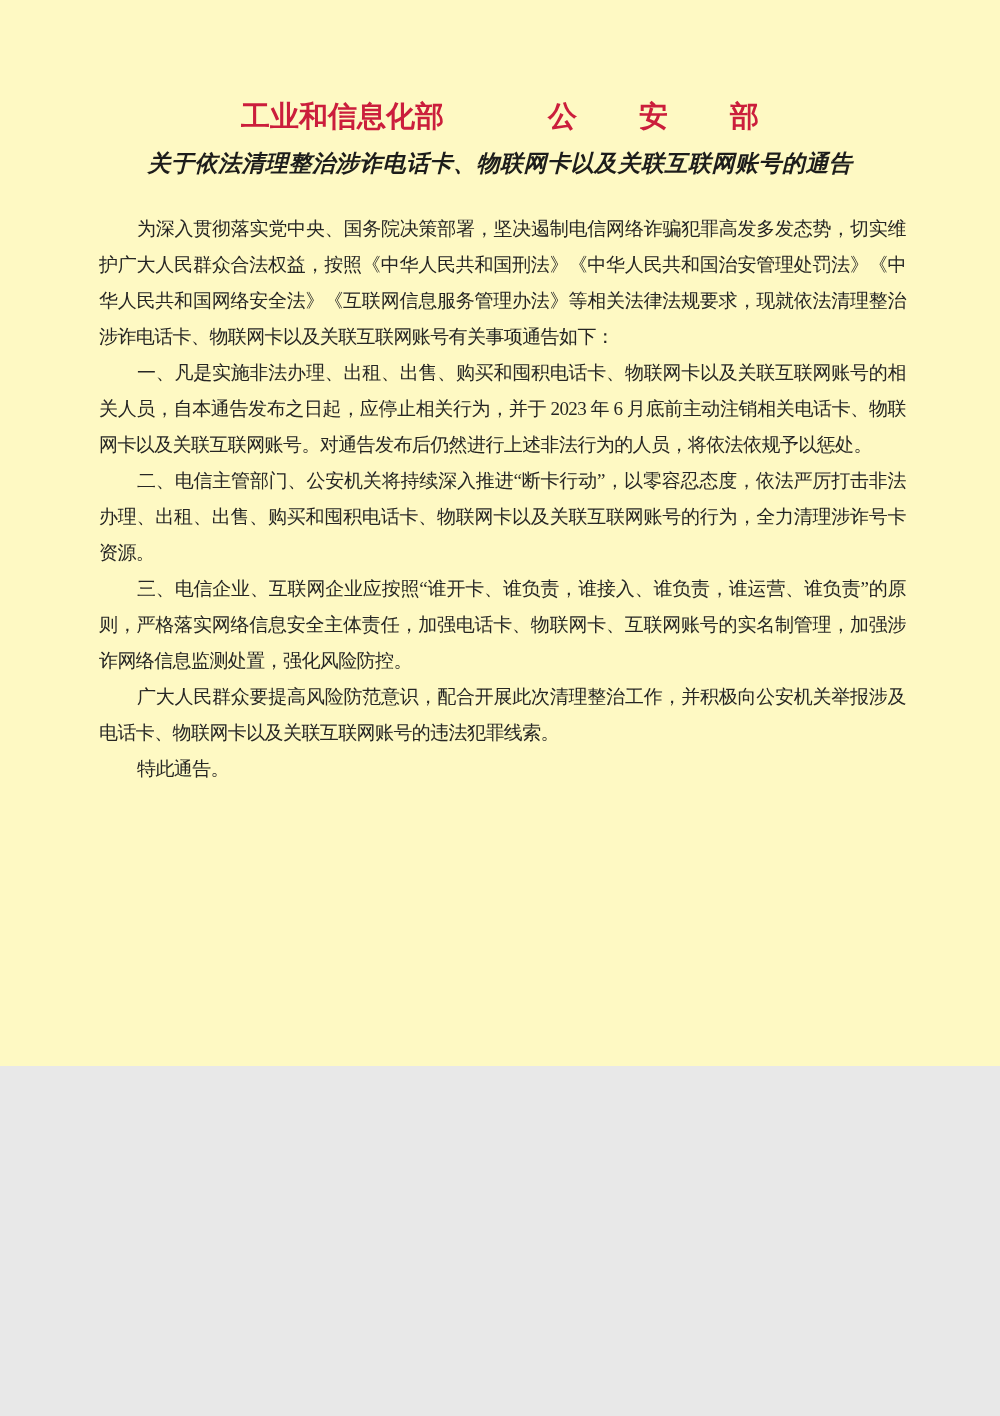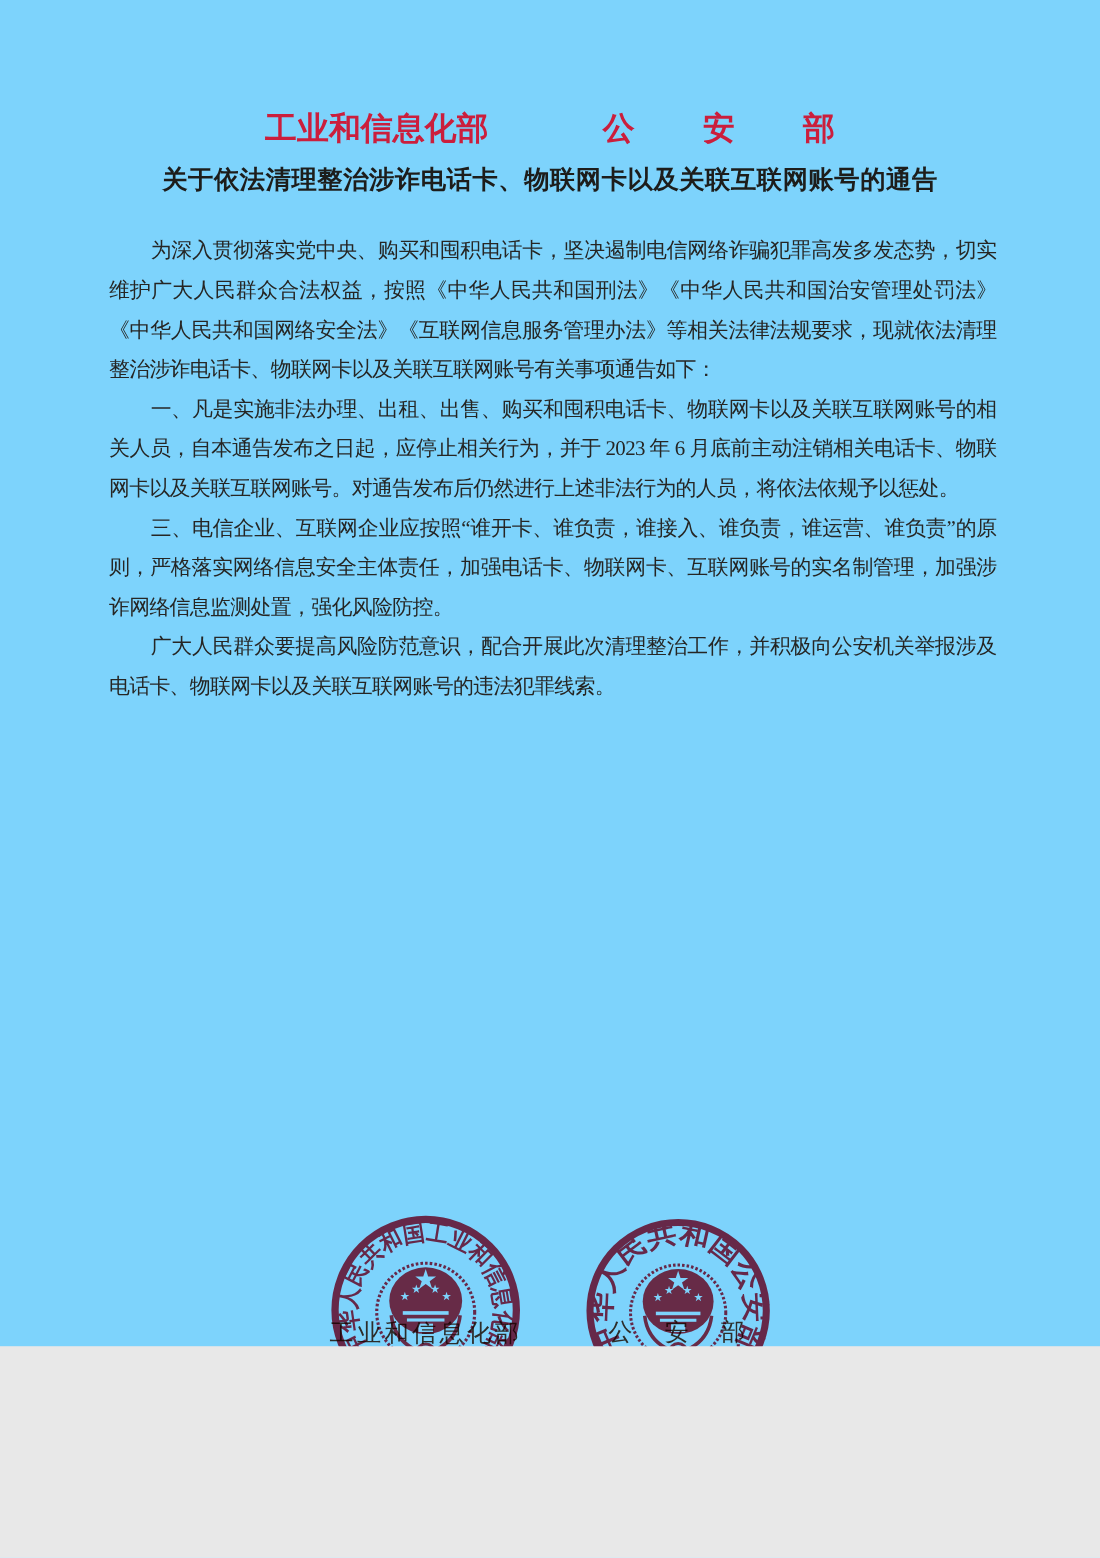--- a/index.html
+++ b/index.html
@@ -1,39 +1,40 @@
 <!DOCTYPE html>
 <html><head>
 <meta charset="utf-8">
 <style>
   html,body { margin:0; padding:0; background:#e8e8e8; }
   .page {
     position:relative;
-    width:1000px; height:1224px;
+    width:1000px; height:1066px;
     margin:0 auto;
-    background:#7dd3fc;
+    background:#fef9c3;
     overflow:hidden;
     font-family:"Liberation Serif","DejaVu Serif",serif;
     color:#262624;
   }
   
   .gov-header {
     position:absolute; top:97px; left:0; width:1000px;
     display:flex; justify-content:center; align-items:baseline;
     color:#cb1e3c; font-weight:bold; font-size:29px;
     font-family:"Liberation Serif","DejaVu Serif",serif;
   }
   .ministry { white-space:nowrap; }
   .ministry.spaced { margin-left:104px; letter-spacing:62px; margin-right:-62px; }
   
   .doc-title {
     position:absolute; top:148px; left:0; width:1000px;
     margin:0; text-align:center;
     font-size:23px; font-weight:bold; color:#1d1d1b;
     letter-spacing:0.5px;
+    font-style:italic;
   }
   
   .doc-body {
     position:absolute; top:211px; left:99px; width:807px;
     font-size:19px; line-height:36px; letter-spacing:-0.6px;
     text-align:justify;
   }
   .doc-body p { margin:0; text-indent:2em; }
   .doc-body p.tight { letter-spacing:-1.6px; }
   
@@ -62,24 +63,26 @@
 <div class="page">
 
   <div class="gov-header">
     <span class="ministry">工业和信息化部</span>
     <span class="ministry spaced">公安部</span>
   </div>
 
   <h1 class="doc-title">关于依法清理整治涉诈电话卡、物联网卡以及关联互联网账号的通告</h1>
 
   <div class="doc-body">
-    <p>为深入贯彻落实党中央、购买和囤积电话卡，坚决遏制电信网络诈骗犯罪高发多发态势，切实维护广大人民群众合法权益，按照《中华人民共和国刑法》《中华人民共和国治安管理处罚法》《中华人民共和国网络安全法》《互联网信息服务管理办法》等相关法律法规要求，现就依法清理整治涉诈电话卡、物联网卡以及关联互联网账号有关事项通告如下：</p>
+    <p>为深入贯彻落实党中央、国务院决策部署，坚决遏制电信网络诈骗犯罪高发多发态势，切实维护广大人民群众合法权益，按照《中华人民共和国刑法》《中华人民共和国治安管理处罚法》《中华人民共和国网络安全法》《互联网信息服务管理办法》等相关法律法规要求，现就依法清理整治涉诈电话卡、物联网卡以及关联互联网账号有关事项通告如下：</p>
     <p>一、凡是实施非法办理、出租、出售、购买和囤积电话卡、物联网卡以及关联互联网账号的相关人员，自本通告发布之日起，应停止相关行为，并于 2023 年 6 月底前主动注销相关电话卡、物联网卡以及关联互联网账号。对通告发布后仍然进行上述非法行为的人员，将依法依规予以惩处。</p>
+    <p>二、电信主管部门、公安机关将持续深入推进“断卡行动”，以零容忍态度，依法严厉打击非法办理、出租、出售、购买和囤积电话卡、物联网卡以及关联互联网账号的行为，全力清理涉诈号卡资源。</p>
     <p>三、电信企业、互联网企业应按照“谁开卡、谁负责，谁接入、谁负责，谁运营、谁负责”的原则，严格落实网络信息安全主体责任，加强电话卡、物联网卡、互联网账号的实名制管理，加强涉诈网络信息监测处置，强化风险防控。</p>
     <p>广大人民群众要提高风险防范意识，配合开展此次清理整治工作，并积极向公安机关举报涉及电话卡、物联网卡以及关联互联网账号的违法犯罪线索。</p>
+    <p>特此通告。</p>
   </div>
 
   <div class="overlay-name overlay-left">工业和信息化部</div>
   <div class="overlay-name overlay-right">公安部</div>
   <div class="seal-date">2021 年 6 月 2 日</div>
 
   <div class="seal seal-left">
     <svg viewBox="0 0 190 190">
       <defs>
         <path id="ringPathL" d="M 40.1,133.5 A 67,67 0 1 1 149.9,133.5" fill="none"></path>

